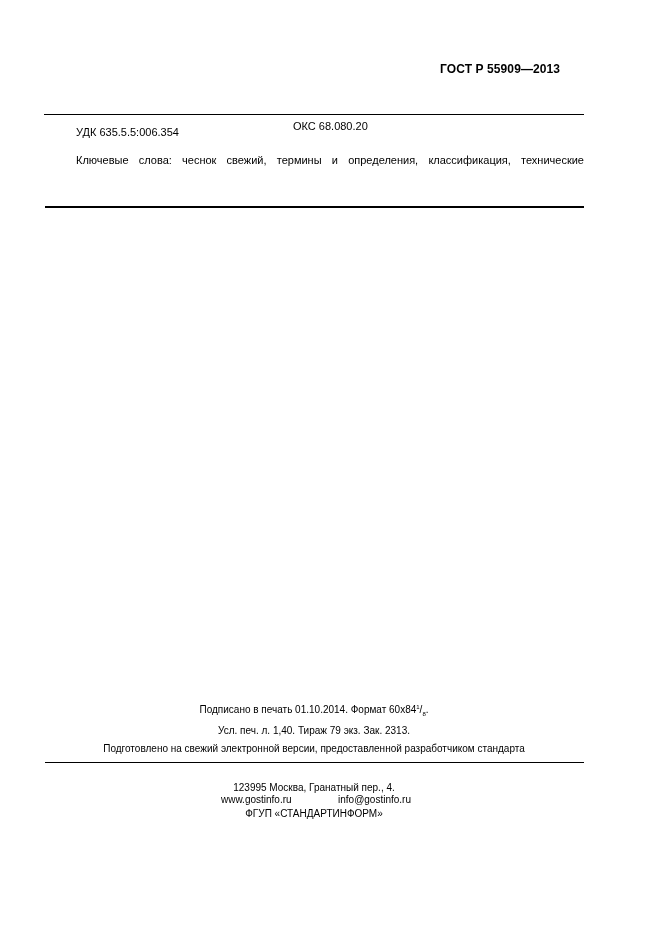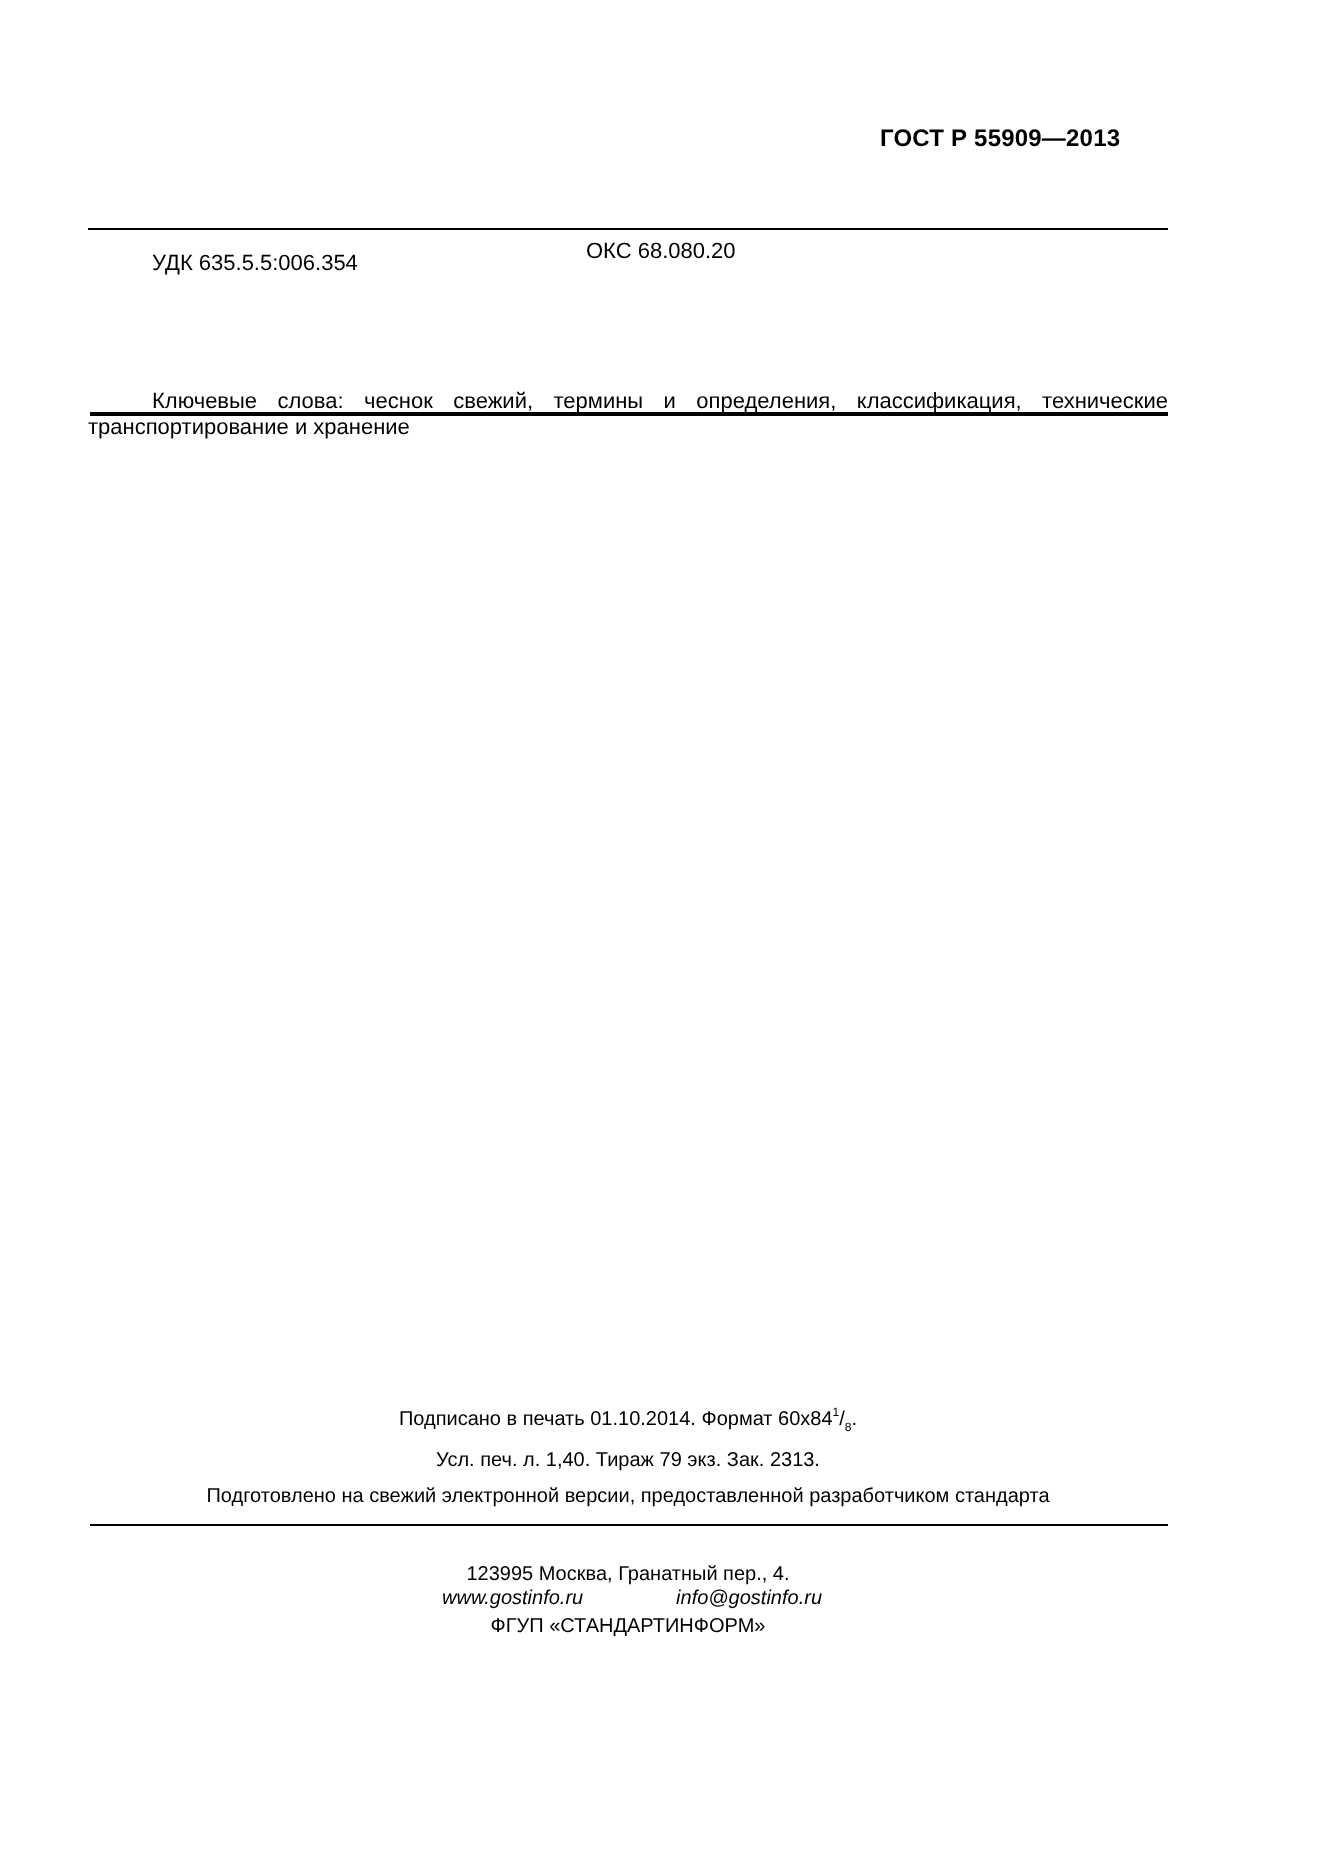--- a/index.html
+++ b/index.html
@@ -48,21 +48,21 @@
       width: 540px;
       font-size: 11px;
       line-height: 13px;
       text-align: justify;
     }
     .keywords .line {
       display: block;
       text-align: justify;
       text-align-last: justify;
     }
-    .keywords .line.first { text-indent: 32px; margin-top: 41px; }
+    .keywords .line.first { text-indent: 32px; }
     .keywords .line.last { text-align-last: left; }
     .rule-thick {
       left: 45px;
       top: 206px;
       width: 539px;
       height: 0;
       border-top: 2px solid #000;
     }
     .imprint {
       left: 44px;
@@ -78,36 +78,34 @@
       height: 0;
       border-top: 1px solid #000;
     }
     .web-row {
       left: 221px;
       top: 794px;
       width: 190px;
       font-size: 10px;
       display: flex;
       justify-content: space-between;
-      font-style: italic;
     }
   </style>
 </head>
 <body>
 
 <div class="abs std-number">ГОСТ Р 55909—2013</div>
 
 <div class="abs rule-thin"></div>
 
 <div class="abs udk">УДК 635.5.5:006.354</div>
 <div class="abs oks">ОКС 68.080.20</div>
 
 <div class="abs keywords">
   <span class="line first">Ключевые слова: чеснок свежий, термины и определения, классификация, технические</span>
-  <span class="line last">транспортирование и хранение</span>
 </div>
 
 <div class="abs rule-thick"></div>
 
 <div class="abs imprint" style="top:704px;">
   <span>Подписано в печать 01.10.2014. Формат 60x84</span><sup>1</sup>/<sub>8</sub><span>.</span>
 </div>
 
 <div class="abs imprint" style="top:725px;">Усл. печ. л. 1,40. Тираж  79  экз. Зак. 2313.</div>
 

